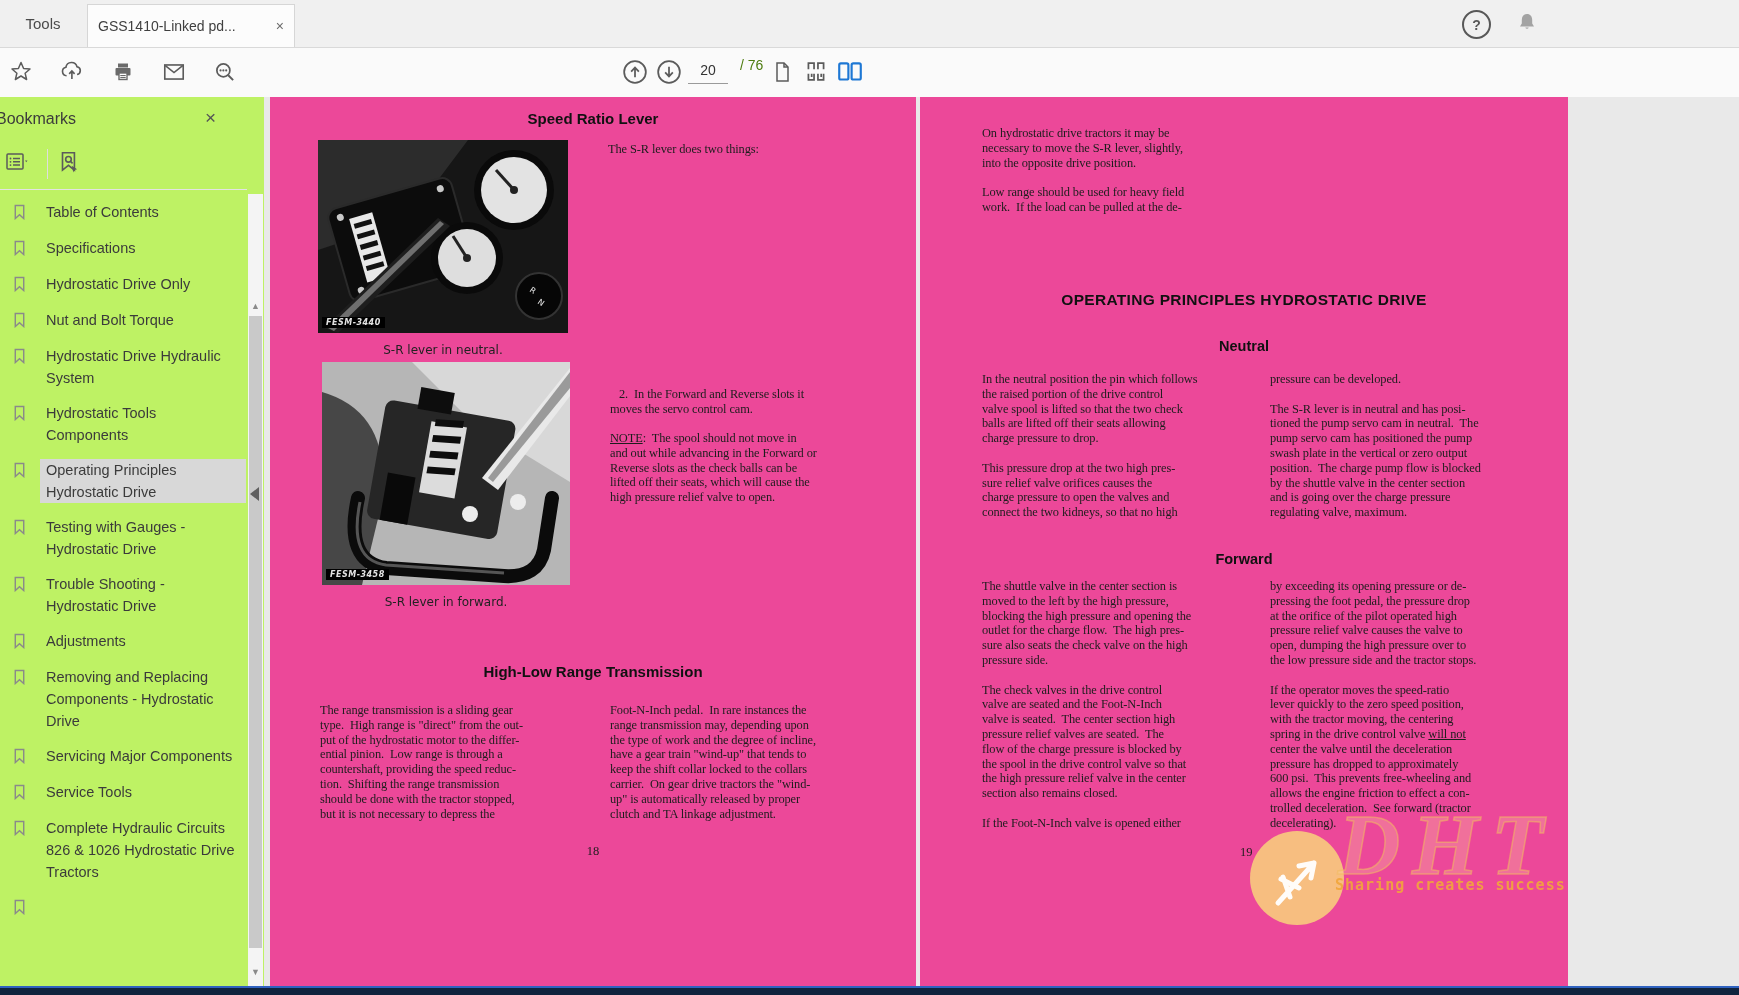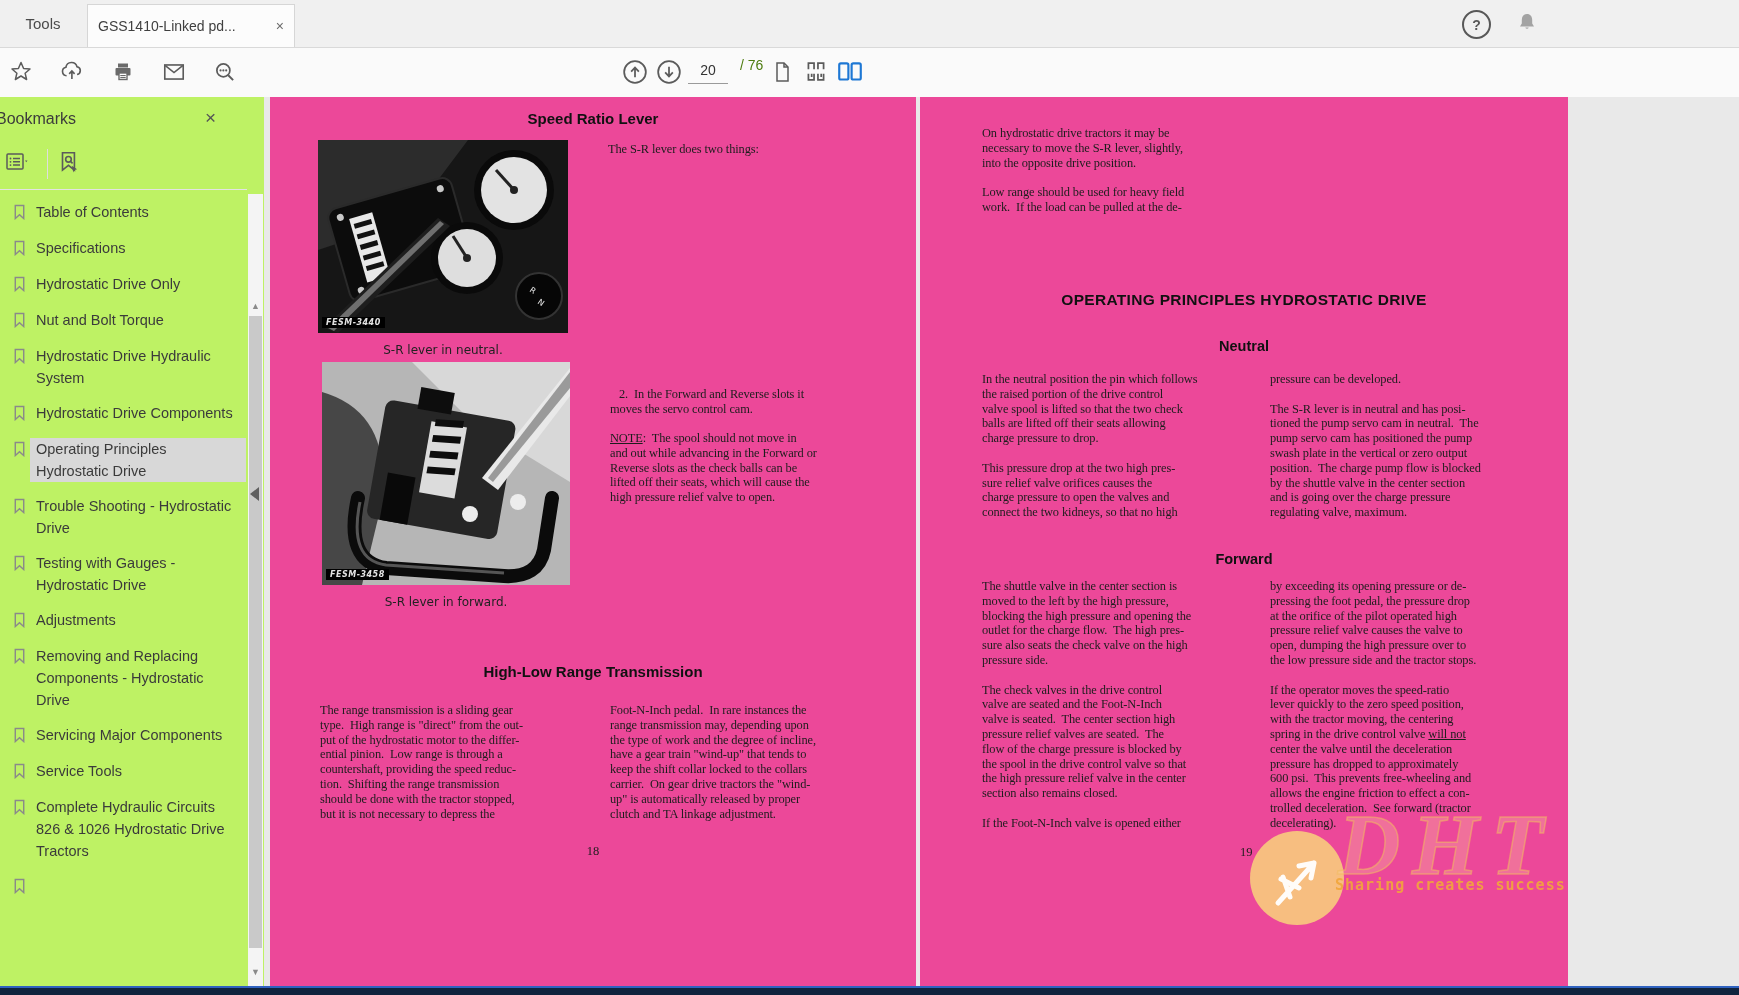--- a/index.html
+++ b/index.html
@@ -35,21 +35,21 @@
 
   
   .sidebar{position:absolute;left:0;top:97px;width:264px;height:891px;background:#bef264;}
   .sb-header{position:absolute;left:0;top:10px;width:264px;height:30px;}
   .sb-title{position:absolute;left:-4px;top:3px;font-size:16px;color:#3c3c3c;}
   .sb-close{position:absolute;left:205px;top:0px;font-size:19px;color:#565656;cursor:pointer;}
   .sb-tools{position:absolute;left:0;top:48px;width:264px;height:40px;}
   .sb-sep{position:absolute;left:47px;top:4px;width:1px;height:30px;background:#dedede;}
   .sb-rule{position:absolute;left:0;top:92px;width:247px;height:1px;background:#e3e3e3;}
   .sb-list{position:absolute;left:0;top:104px;width:246px;}
-  .bm-item{display:flex;align-items:flex-start;margin-bottom:13px;cursor:pointer;}
+  .bm-item{display:flex;align-items:flex-start;margin-bottom:13px;cursor:pointer;gap:10px;}
   .bm-icon{width:16px;margin:3px 8px 0 12px;flex:none;}
   .bm-label{font-size:14.5px;line-height:22px;color:#3b3b3b;padding:0 6px;margin-left:-6px;}
   .bm-item.selected .bm-label{background:#d8d8d8;}
   .sb-scroll{position:absolute;left:248px;top:97px;width:15px;height:884px;background:#f4f4f4;}
   .sb-scroll .arrow{position:absolute;left:0;width:15px;height:15px;color:#8a8a8a;font-size:9px;
                     display:flex;align-items:center;justify-content:center;}
   .sb-thumb{position:absolute;left:1px;top:122px;width:13px;height:632px;background:#c9c9c9;}
   .collapse-arrow{position:absolute;left:250px;top:487px;width:0;height:0;cursor:pointer;
                   border-top:7px solid transparent;border-bottom:7px solid transparent;
                   border-right:9px solid #5f5f5f;}
@@ -248,39 +248,39 @@
       <div class="bm-item">
           <span class="bm-icon"><svg width="15" height="16" viewBox="0 0 16 17">
               <path d="M3.5 1.5h9v14l-4.5-4-4.5 4z" fill="none" stroke="#8a8a8a" stroke-width="1.5"></path>
             </svg></span>
           <span class="bm-label">Hydrostatic Drive Hydraulic System</span>
         </div>
       <div class="bm-item">
           <span class="bm-icon"><svg width="15" height="16" viewBox="0 0 16 17">
               <path d="M3.5 1.5h9v14l-4.5-4-4.5 4z" fill="none" stroke="#8a8a8a" stroke-width="1.5"></path>
             </svg></span>
-          <span class="bm-label">Hydrostatic Drive Components</span>
+          <span class="bm-label">Hydrostatic Tools Components</span>
         </div>
       <div class="bm-item selected">
           <span class="bm-icon"><svg width="15" height="16" viewBox="0 0 16 17">
               <path d="M3.5 1.5h9v14l-4.5-4-4.5 4z" fill="none" stroke="#8a8a8a" stroke-width="1.5"></path>
             </svg></span>
           <span class="bm-label">Operating Principles Hydrostatic Drive</span>
         </div>
       <div class="bm-item">
           <span class="bm-icon"><svg width="15" height="16" viewBox="0 0 16 17">
               <path d="M3.5 1.5h9v14l-4.5-4-4.5 4z" fill="none" stroke="#8a8a8a" stroke-width="1.5"></path>
             </svg></span>
+          <span class="bm-label">Testing with Gauges - Hydrostatic Drive</span>
+        </div>
+      <div class="bm-item">
+          <span class="bm-icon"><svg width="15" height="16" viewBox="0 0 16 17">
+              <path d="M3.5 1.5h9v14l-4.5-4-4.5 4z" fill="none" stroke="#8a8a8a" stroke-width="1.5"></path>
+            </svg></span>
           <span class="bm-label">Trouble Shooting - Hydrostatic Drive</span>
-        </div>
-      <div class="bm-item">
-          <span class="bm-icon"><svg width="15" height="16" viewBox="0 0 16 17">
-              <path d="M3.5 1.5h9v14l-4.5-4-4.5 4z" fill="none" stroke="#8a8a8a" stroke-width="1.5"></path>
-            </svg></span>
-          <span class="bm-label">Testing with Gauges - Hydrostatic Drive</span>
         </div>
       <div class="bm-item">
           <span class="bm-icon"><svg width="15" height="16" viewBox="0 0 16 17">
               <path d="M3.5 1.5h9v14l-4.5-4-4.5 4z" fill="none" stroke="#8a8a8a" stroke-width="1.5"></path>
             </svg></span>
           <span class="bm-label">Adjustments</span>
         </div>
       <div class="bm-item">
           <span class="bm-icon"><svg width="15" height="16" viewBox="0 0 16 17">
               <path d="M3.5 1.5h9v14l-4.5-4-4.5 4z" fill="none" stroke="#8a8a8a" stroke-width="1.5"></path>

